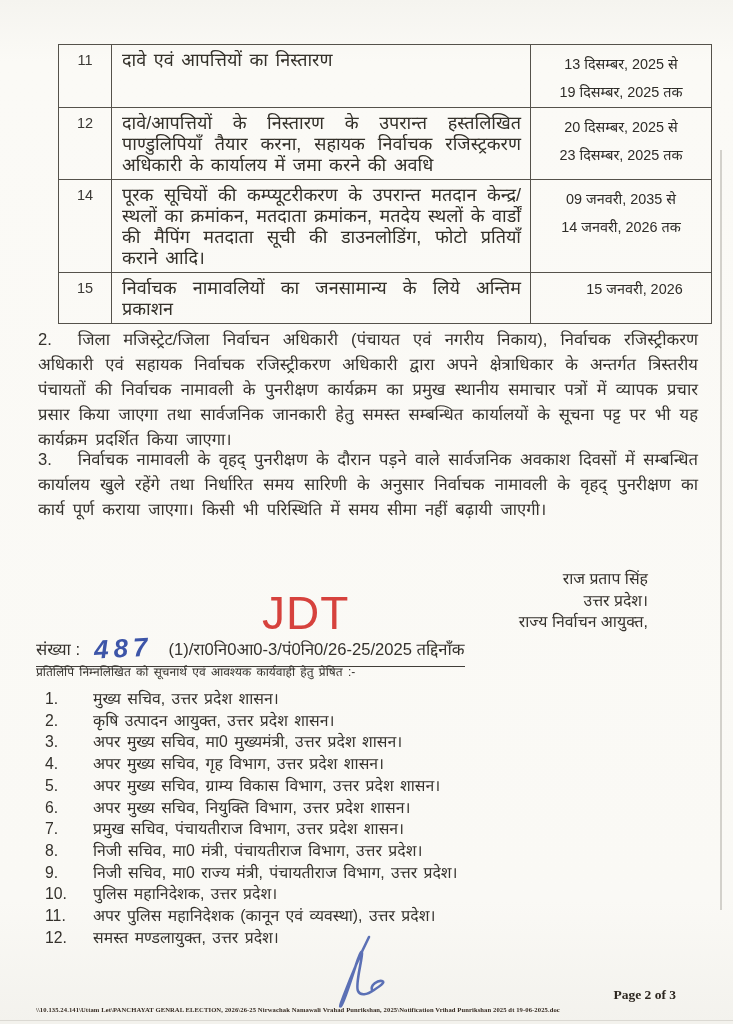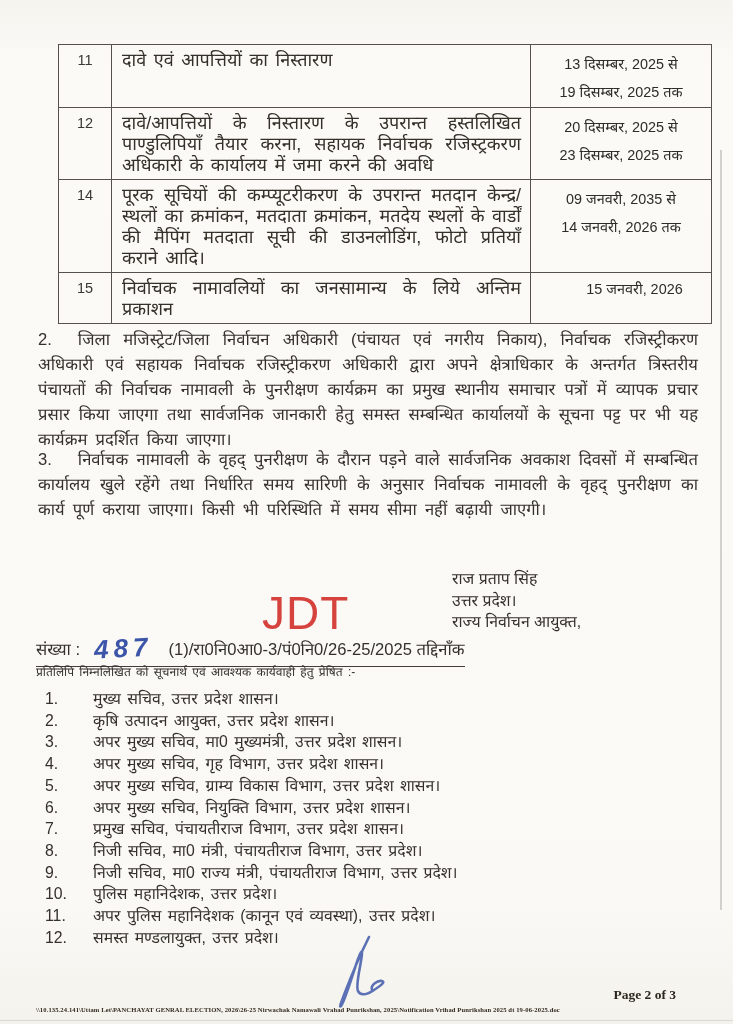--- a/index.html
+++ b/index.html
@@ -51,21 +51,21 @@
   #para-2{top:327px;}
   #para-3{top:447px;}
 
   
   .watermark{
     position:absolute;top:546px;left:262px;
     font-size:46px;font-weight:normal;letter-spacing:1px;color:#d6423d;margin-top:40px;
   }
   .sig-block{
     position:absolute;top:568px;left:452px;width:196px;
-    text-align:left;font-size:15.8px;line-height:21.5px;color:#34312c;
+    text-align:right;font-size:15.8px;line-height:21.5px;color:#34312c;
   }
 
   
   .ref-line{
     position:absolute;top:631px;left:36px;
     font-size:16.6px;color:#34312c;white-space:nowrap;
     border-bottom:1.6px solid #413e39;padding-bottom:1px;line-height:30px;
   }
   .hand-number{
     display:inline-block;color:#3d55a8;font-size:26px;font-style:italic;

